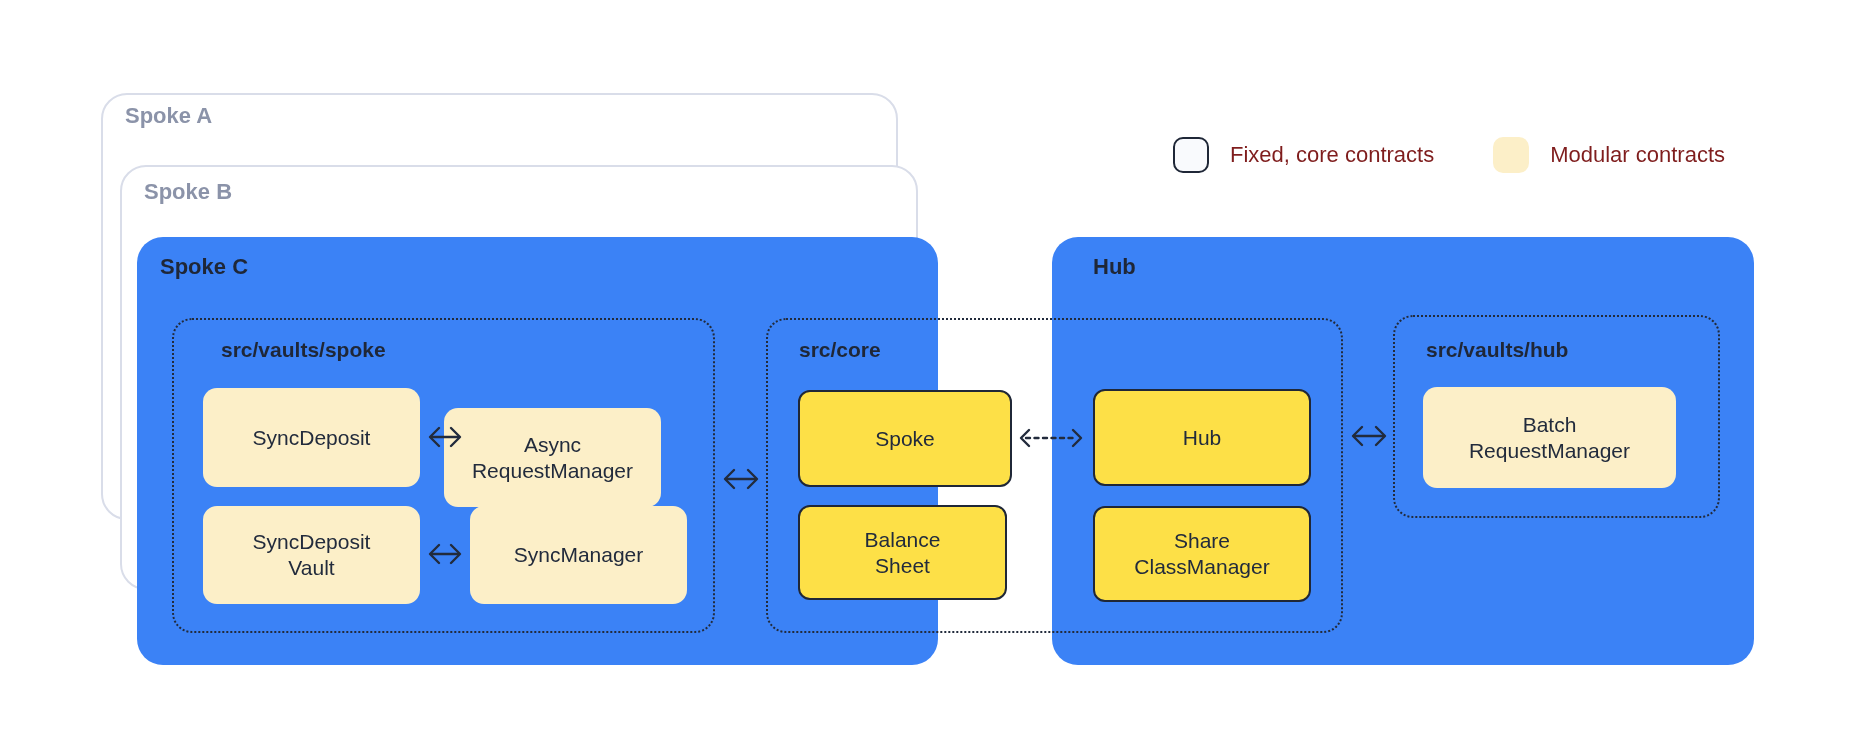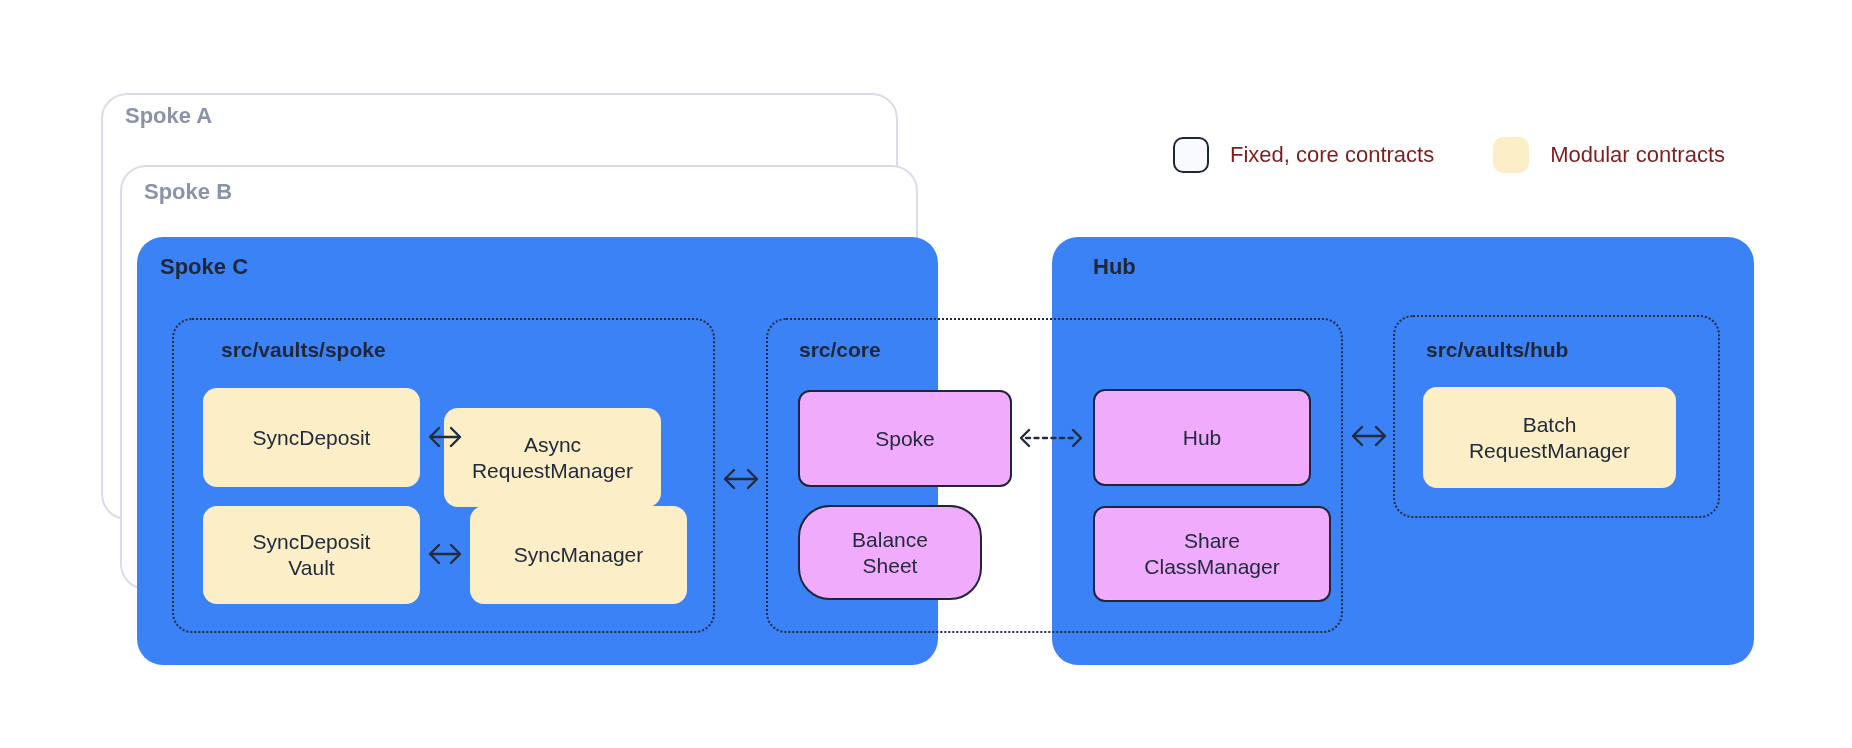--- a/index.html
+++ b/index.html
@@ -29,29 +29,29 @@
   .group-label{position:absolute;font-size:21px;font-weight:600;color:#1F2737;white-space:nowrap;}
   .g-vaults-spoke .group-label{left:31px;top:18px;margin-left:16px;}
   .g-core .group-label{left:31px;top:18px;}
   .g-vaults-hub .group-label{left:31px;top:21px;}
   
   .node{
     position:absolute;display:flex;align-items:center;justify-content:center;text-align:center;
     font-size:21px;line-height:26px;white-space:pre-line;box-sizing:border-box;
   }
   .node-modular{background:#FCEFC8;border-radius:14px;color:#222B3C;}
-  .node-core{background:#f0abfc;border:2px solid #1F2737;border-radius:12px;color:#222B3C;}
+  .node-core{background:#fde047;border:2px solid #1F2737;border-radius:12px;color:#222B3C;}
   .n-async-vault{left:203px;top:388px;width:217px;height:99px;}
   .n-async-rm{left:444px;top:388px;width:217px;height:99px;margin-top:20px;}
   .n-sync-dep{left:203px;top:506px;width:217px;height:98px;}
   .n-sync-mgr{left:470px;top:506px;width:217px;height:98px;}
   .n-spoke{left:798px;top:390px;width:214px;height:97px;}
-  .n-balance{left:798px;top:505px;width:184px;height:95px;border-radius:32px;}
+  .n-balance{left:798px;top:505px;width:209px;height:95px;}
   .n-hub{left:1093px;top:389px;width:218px;height:97px;}
-  .n-share{left:1093px;top:506px;width:238px;height:96px;}
+  .n-share{left:1093px;top:506px;width:218px;height:96px;}
   .n-batch{left:1423px;top:387px;width:253px;height:101px;}
   
   .legend{position:absolute;left:1173px;top:137px;height:36px;display:flex;align-items:center;}
   .swatch{width:36px;height:36px;border-radius:10px;box-sizing:border-box;flex:0 0 auto;}
   .swatch-fixed{background:#F9FAFD;border:2.5px solid #1F2737;}
   .swatch-modular{background:#FCEFC8;margin-left:59px;}
   .legend-label{font-size:22px;color:#7f1d1d;margin-left:21px;white-space:nowrap;}
   
   .arrows{position:absolute;left:0;top:0;width:1852px;height:748px;pointer-events:none;}
 </style>

